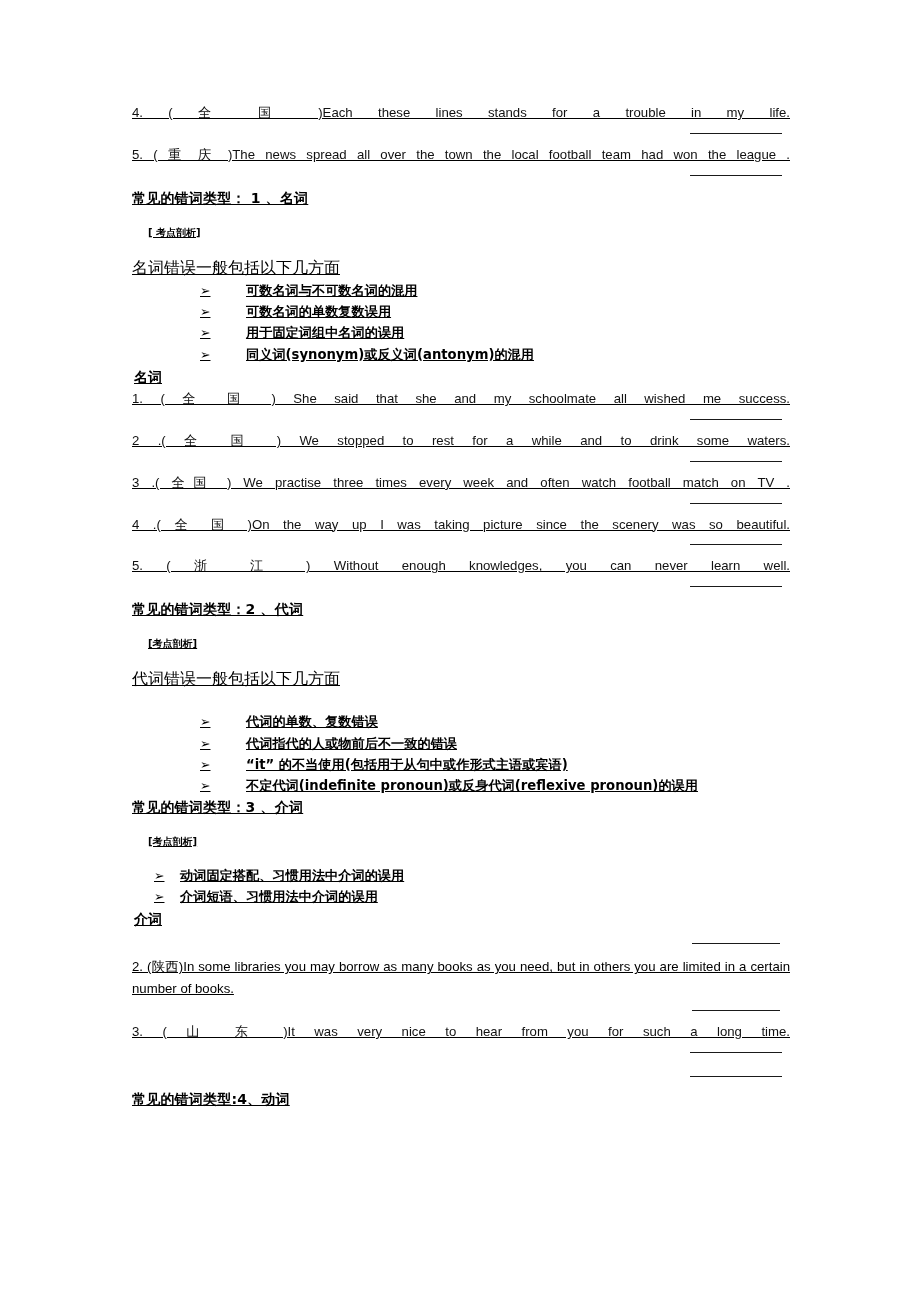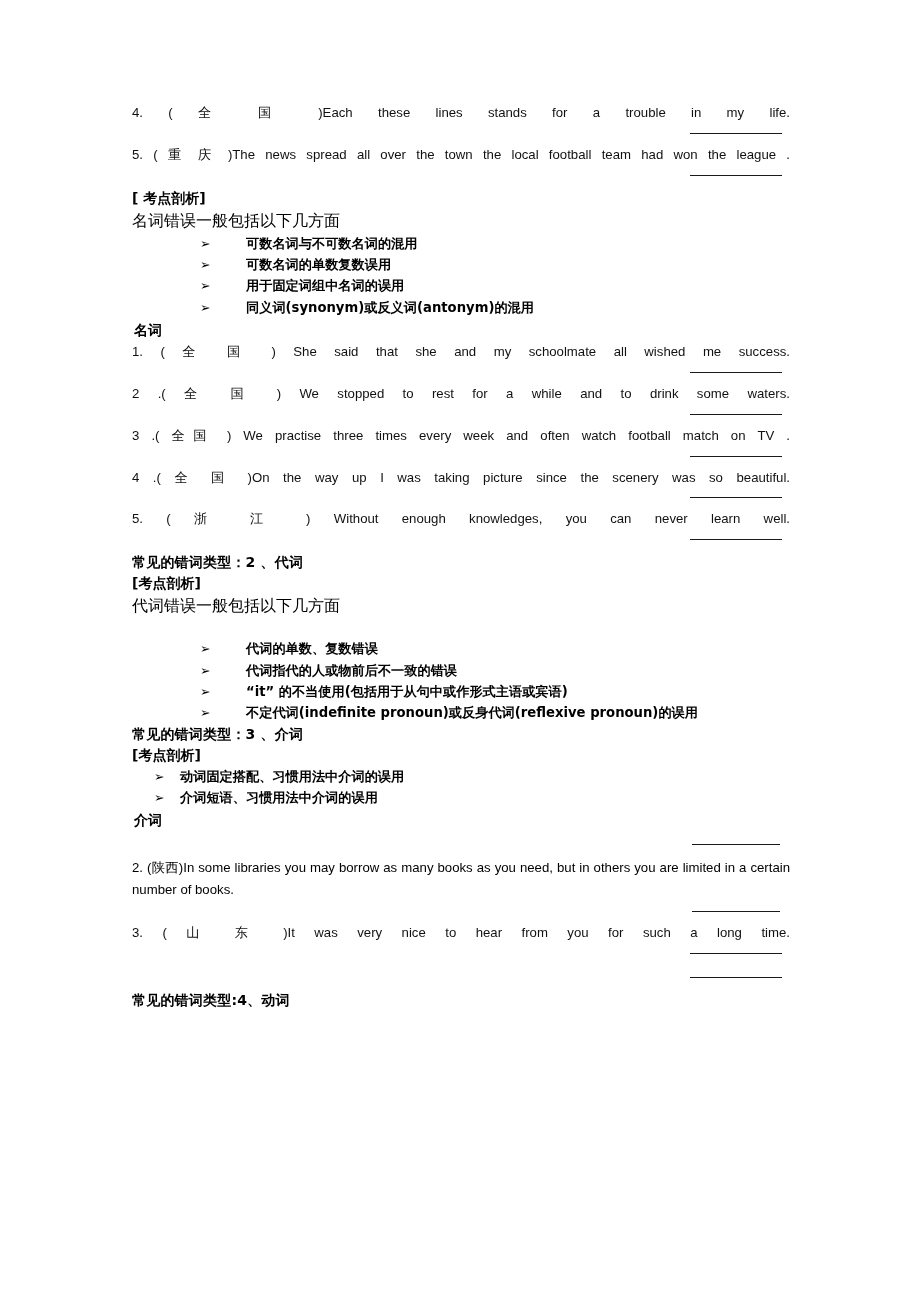--- a/index.html
+++ b/index.html
@@ -14,20 +14,21 @@
     color: #000000;
     overflow: hidden;
   }
   #page {
     position: relative;
     width: 920px;
     height: 1302px;
     background: #fff;
     box-sizing: border-box;
     padding: 104px 130px 0 132px;
+    text-decoration: underline;
   }
   .doc { position: relative; width: 658px; }
 
   
   .q {
     font-size: 13.2px;
     line-height: 1.35;
     text-align: justify;
     text-align-last: justify;
     margin: 0;
@@ -57,23 +58,23 @@
     font-family: "DejaVu Sans", sans-serif;
     font-weight: bold;
     font-size: 14px;
     line-height: 1.5;
     margin: 0;
     letter-spacing: 0.2px;
   }
   .sub {
     font-family: "DejaVu Sans", sans-serif;
     font-weight: bold;
-    font-size: 14px;
-    line-height: 1.5;
-    margin: 0;
+    font-size: 10px;
+    line-height: 1.5;
+    margin: 16px;
   }
   .plain-cn {
     font-family: "DejaVu Sans", sans-serif;
     font-size: 16px;
     line-height: 1.5;
     margin: 0;
   }
   .label-cn {
     font-family: "DejaVu Sans", sans-serif;
     font-weight: bold;
@@ -120,20 +121,21 @@
 <div id="page">
   <div class="doc" id="doc-root">
       <p class="q">4.  (    全 国 )Each  these  lines  stands  for  a  trouble  in  my  life.</p>
       <div class="blank-row">
         <div class="blank"></div>
       </div>
       <p class="q q-just-narrow">5. ( 重 庆 )The news spread all over the town the local football team had won the league .</p>
       <div class="blank-row">
         <div class="blank"></div>
       </div>
+      <p class="hdr">常见的错词类型：  1 、名词</p>
       <p class="sub">[ 考点剖析]</p>
       <p class="plain-cn">名词错误一般包括以下几方面</p>
       <div class="bul">
         <span class="mark">➢</span>
         <span class="txt">可数名词与不可数名词的混用</span>
       </div>
       <div class="bul">
         <span class="mark">➢</span>
         <span class="txt">可数名词的单数复数误用</span>
       </div>

